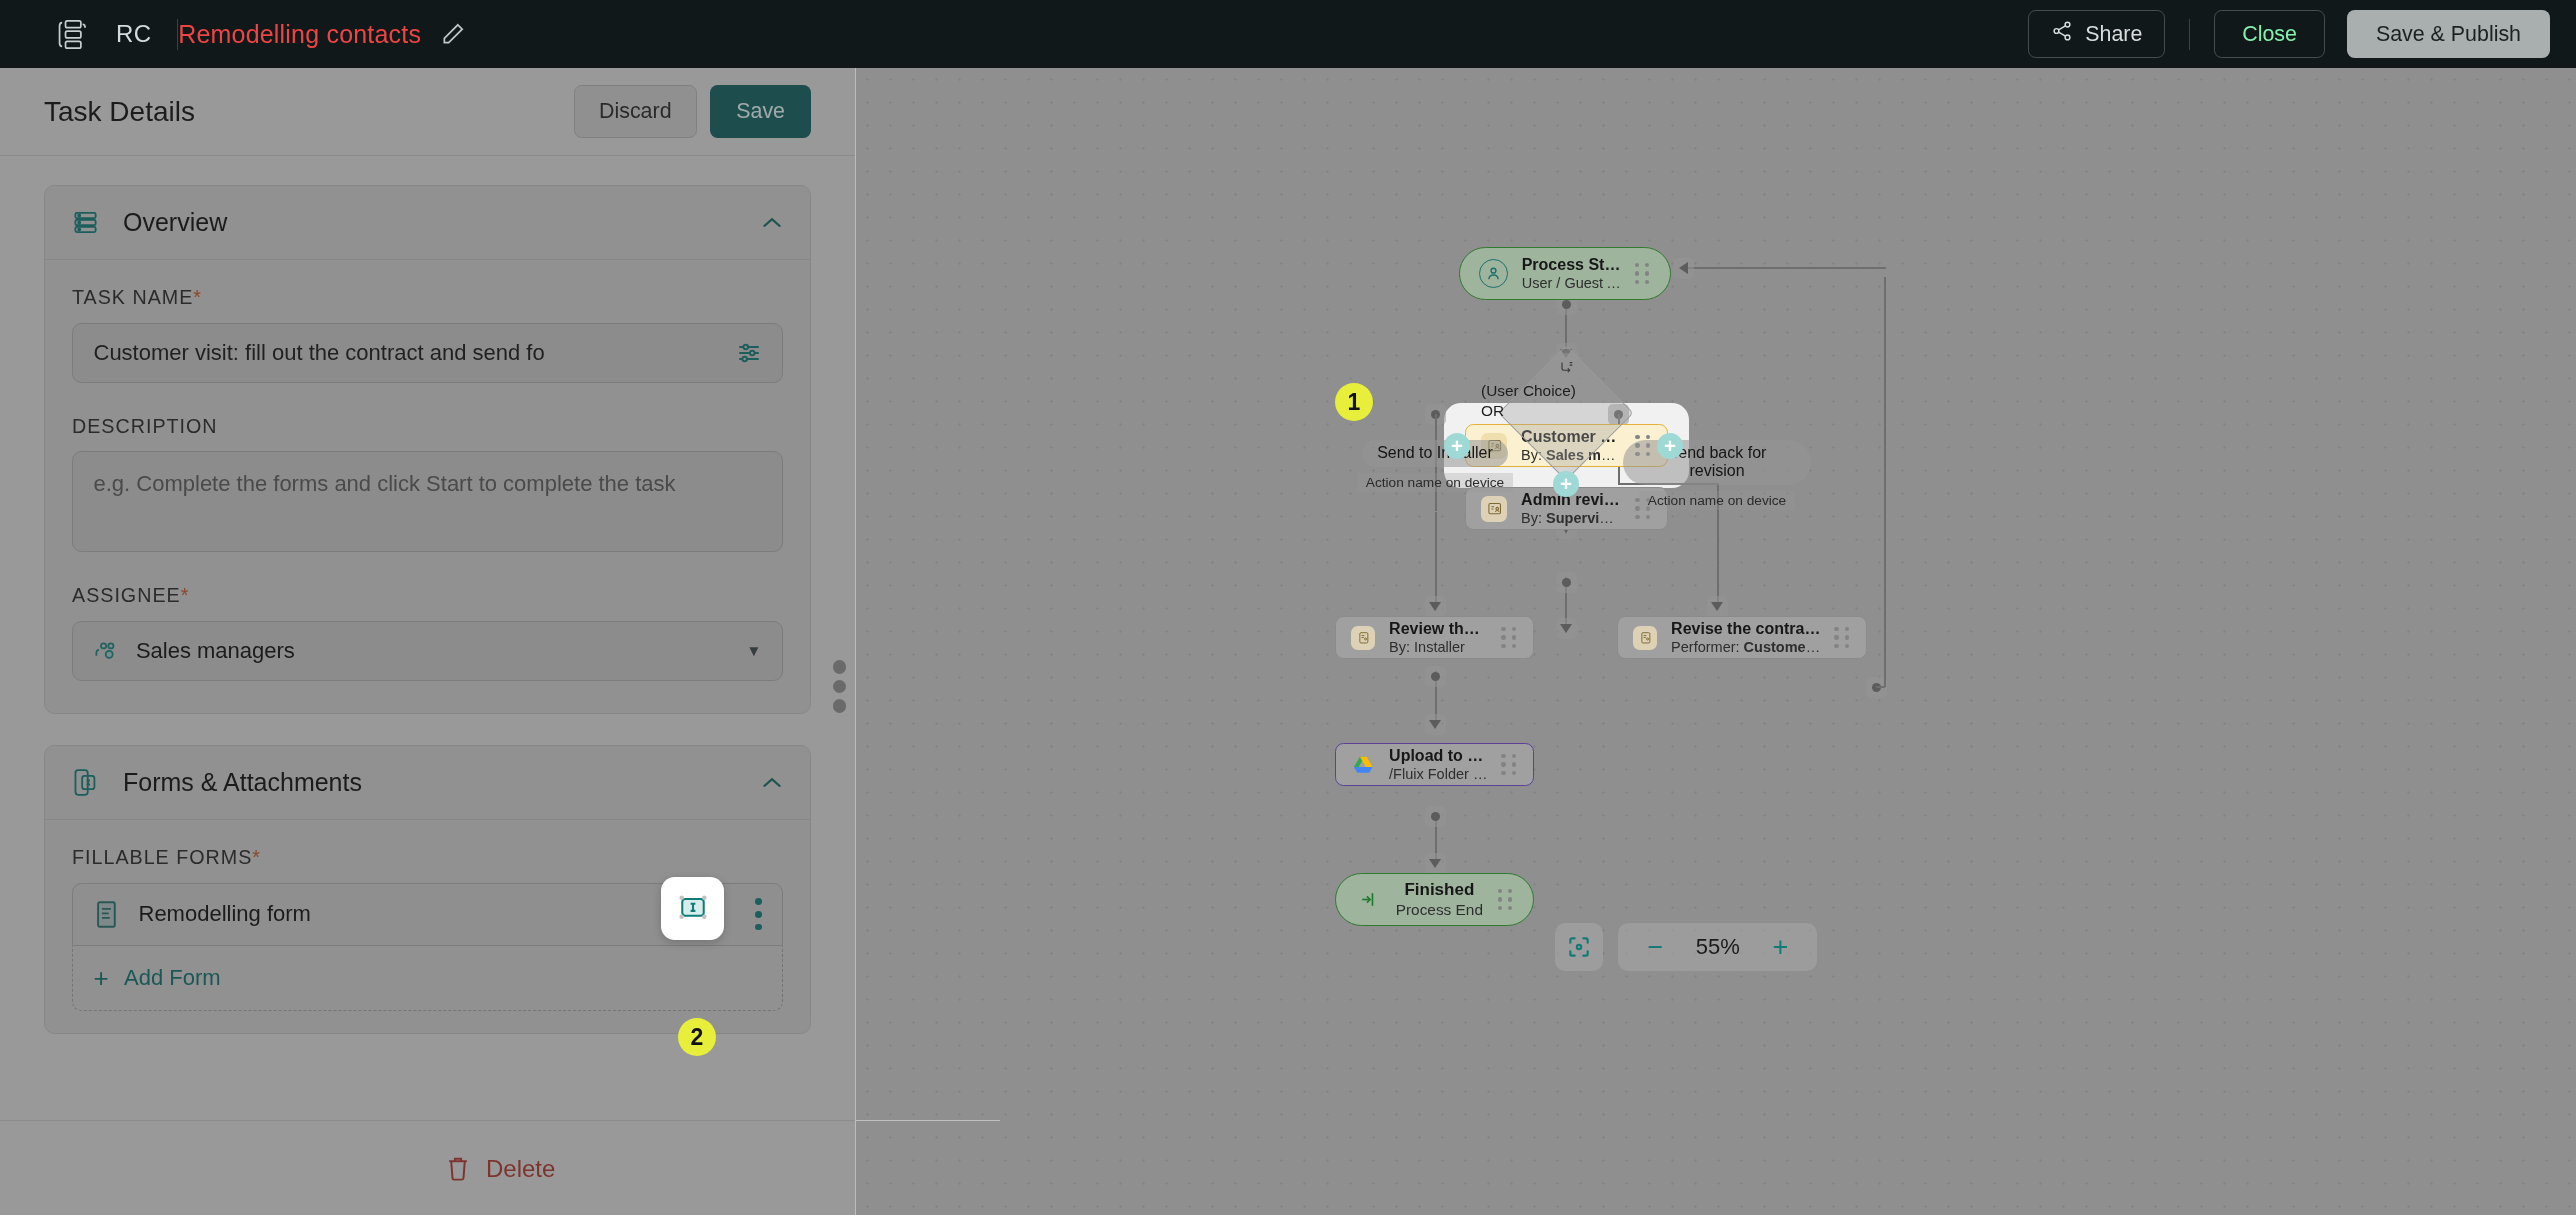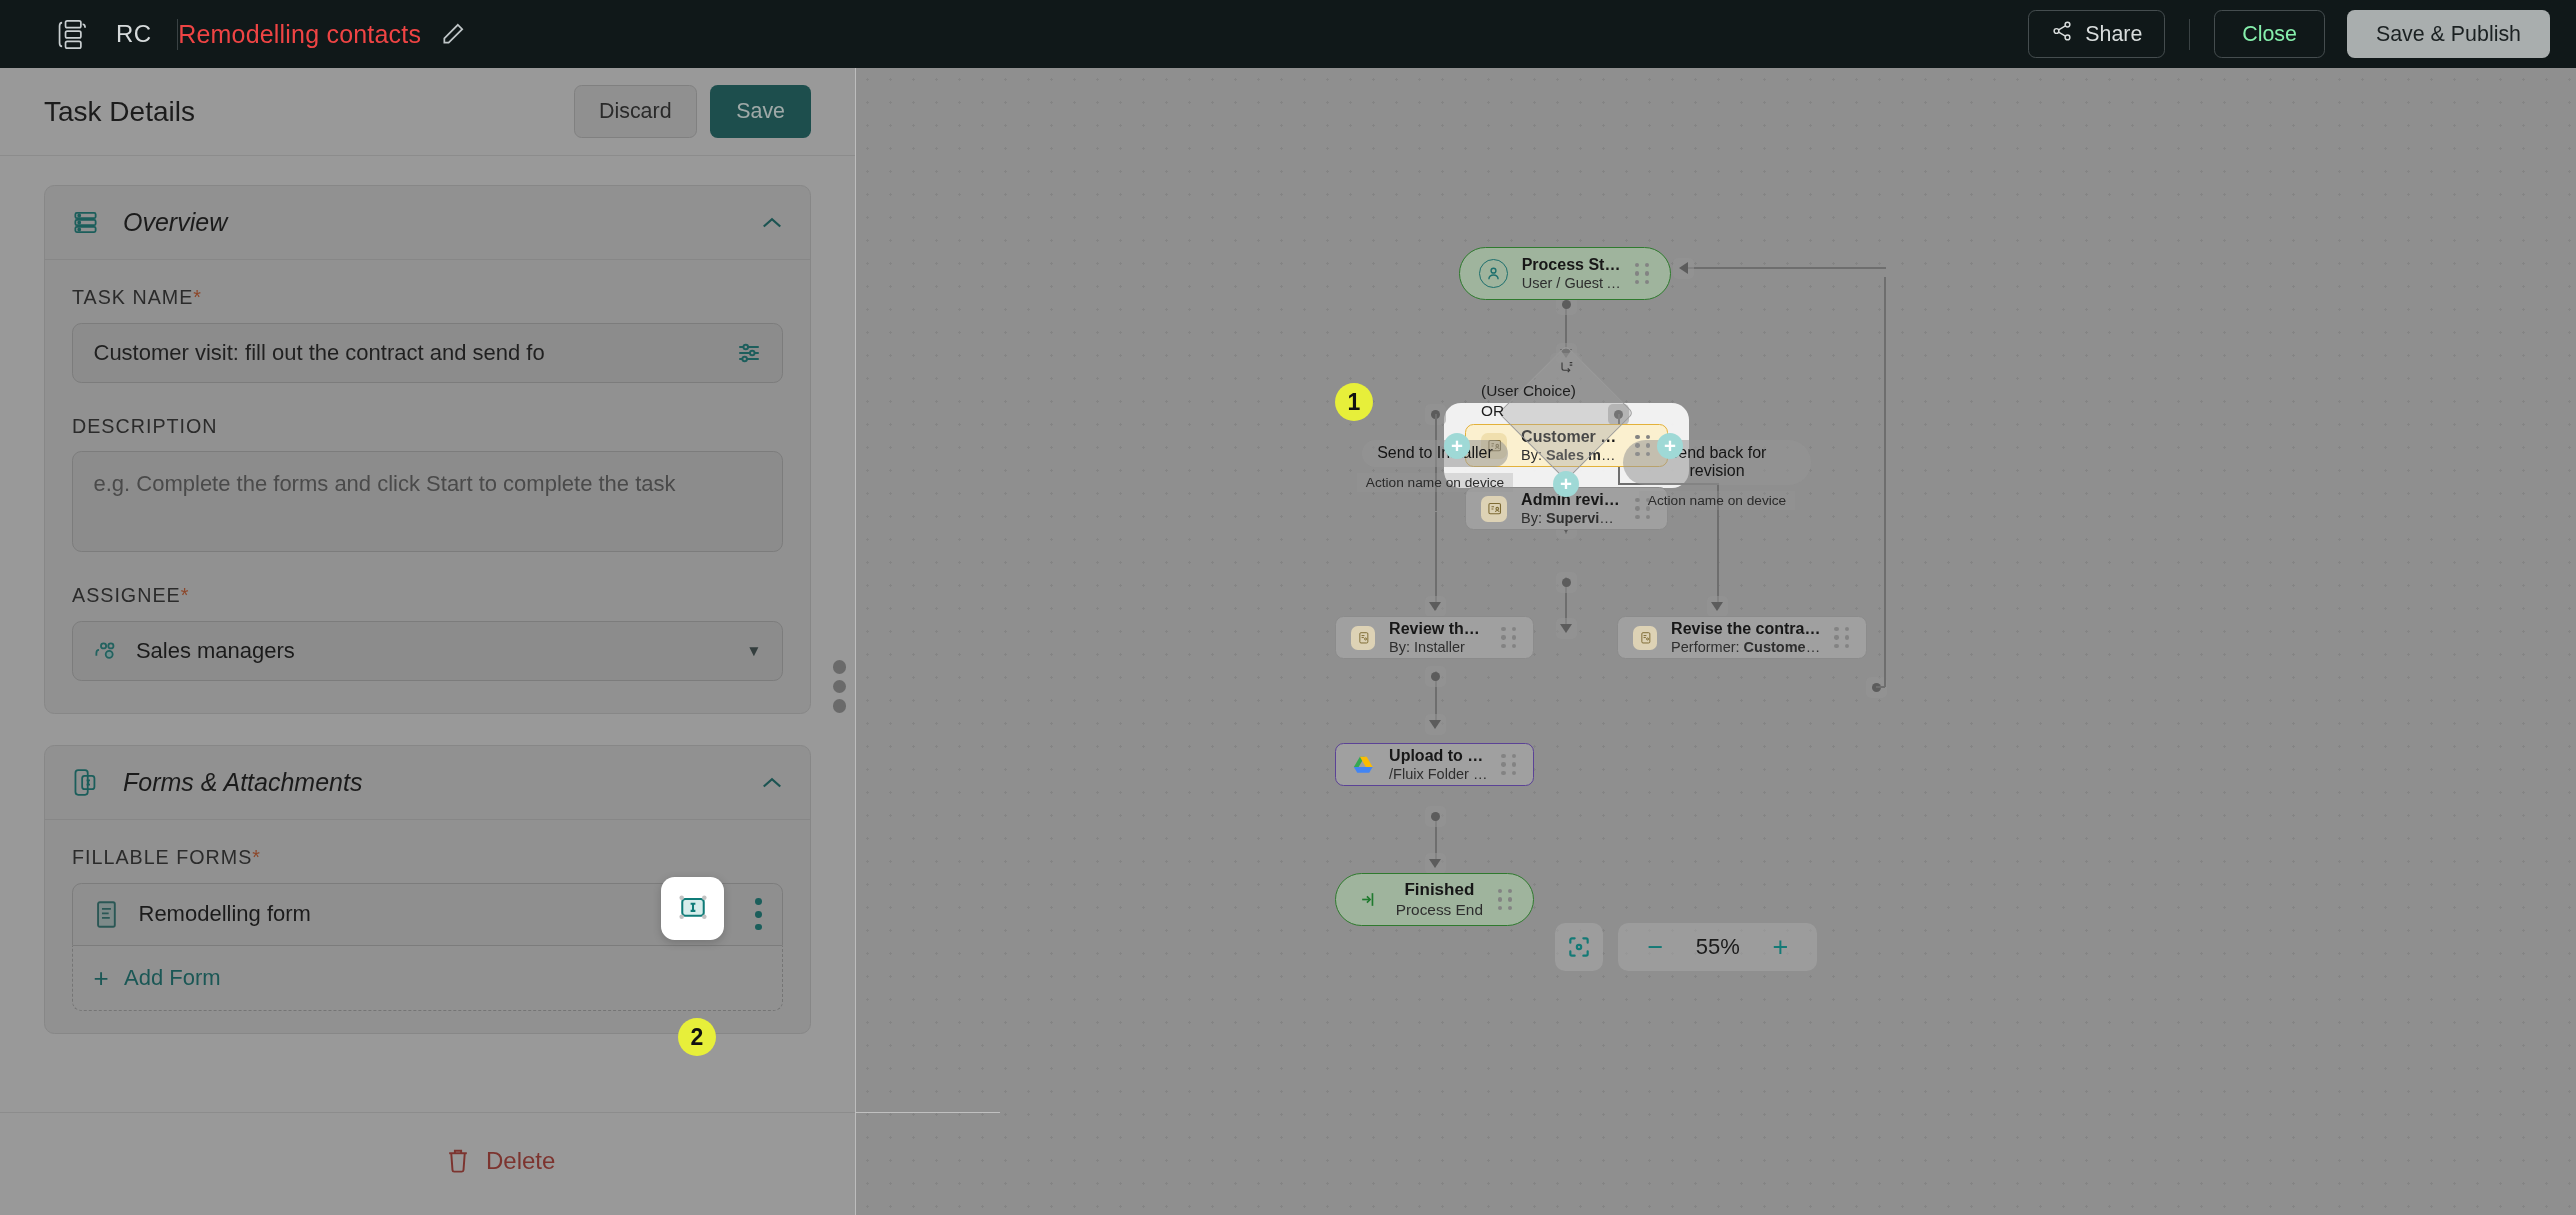--- a/index.html
+++ b/index.html
@@ -72,21 +72,20 @@
 
   .lp-body { position: relative; padding: 29px 44px 0 44px; height: 964px; overflow: hidden; }
 
   .card {
     background: #c7c7c7; border: 0.9px solid #b8b8b8; border-radius: 10.3px;
     margin-bottom: 31px;
   }
   .card-head {
     display: flex; align-items: center; height: 74px; padding: 0 27px;
     border-bottom: 0.9px solid #b8b8b8;
-    font-style: italic;
   }
   .card-ic { width: 32px; height: 32px; color: #147a76; display:flex; align-items:center; }
   .card-title { margin-left: 19px; font-size: 25px; color: #141414; }
   .chev { margin-left: auto; color: #166b68; font-size: 20.5px; line-height: 1; }
 
   .card-body { padding: 26px 27px 32px 27px; }
 
   .flabel {
     font-size: 19.7px; letter-spacing: 1px; color: #2c2c2c; text-transform: uppercase;
     margin-bottom: 13.7px;
@@ -137,21 +136,21 @@
     box-shadow: 0 2.6px 8.5px rgba(0,0,0,.18); z-index: 36;
   }
   .badge {
     position: absolute; width: 38px; height: 38px; border-radius: 50%;
     background: #e7ef3a; color: #111; font-size: 23px; font-weight: bold;
     display: flex; align-items: center; justify-content: center;
     z-index: 38;
   }
 
   .lp-footer {
-    position: absolute; left: 0; bottom: 8px; width: 1000px; height: 96px;
+    position: absolute; left: 0; bottom: 0; width: 1000px; height: 96px;
     border-top: 0.9px solid #c0c0c0;
     display: flex; align-items: center; justify-content: center; gap: 15.4px;
     color: #a83a33; font-size: 24px;
   }
 
   .drag-handle {
     position: absolute; left: 831px; top: 660px; width: 17px; height: 53px;
     display: flex; flex-direction: column; justify-content: space-between;
     align-items: center; z-index: 25;
   }

